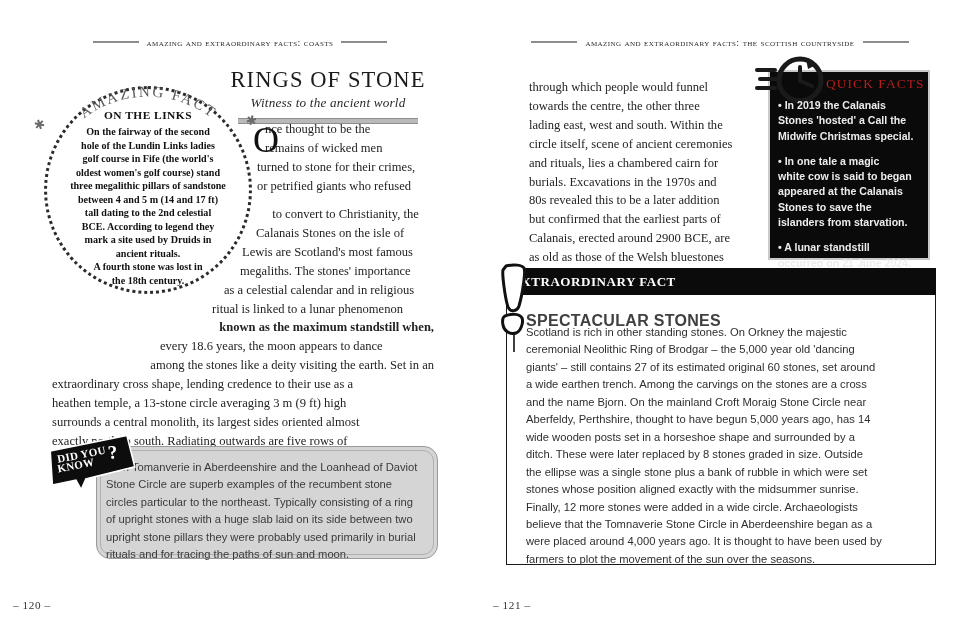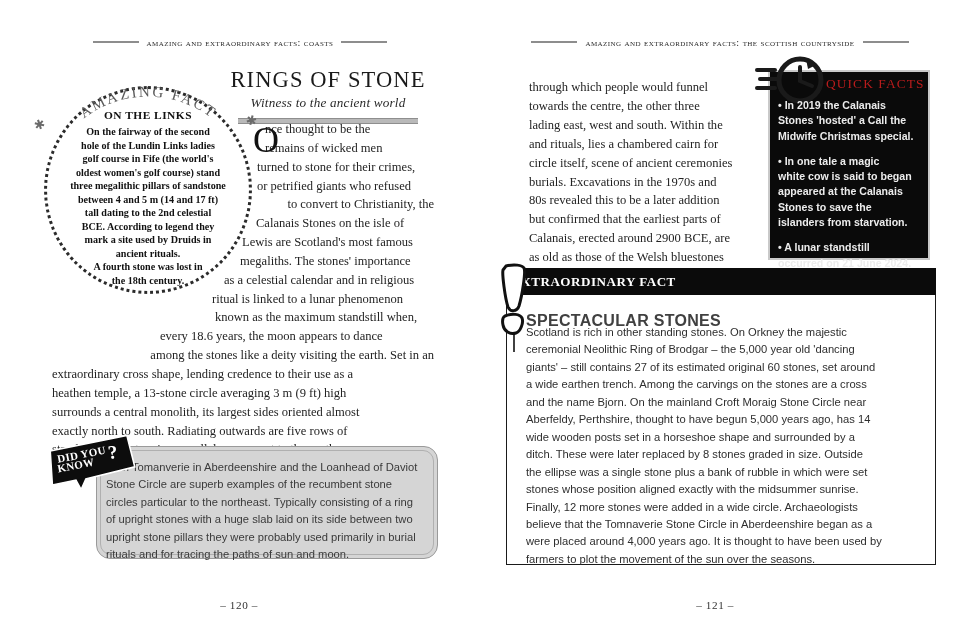--- a/index.html
+++ b/index.html
@@ -368,21 +368,21 @@
     width: 42px;
     height: 90px;
   }
 
   
   .folio {
     position: absolute;
     bottom: 24px;
     left: 0;
     right: 0;
-    text-align: right;
+    text-align: left;
     font-family: "Liberation Serif", serif;
     font-size: 11.2px;
     letter-spacing: 0.6px;
     color: #333;
     padding-left: 13px;
   }
   .folio-left  { padding-right: 222px; }
   .folio-right { padding-right: 226px; }
 </style>
 </head>
@@ -437,27 +437,27 @@
 
     <div class="body-left">
       <div class="dropcap-wrap" style="position:absolute;left:201px;top:6px;width:0;height:0;">
         <span class="dropcap">O</span>
       </div>
       <p style="text-align:right; padding-right:0;">
         <span class="bl-line" style="padding-left:213px;text-align:left;display:block;">nce thought to be the</span>
         <span class="bl-line" style="padding-left:213px;text-align:left;display:block;">remains of wicked men</span>
         <span class="bl-line" style="padding-left:205px;text-align:left;display:block;">turned to stone for their crimes,</span>
         <span class="bl-line" style="padding-left:205px;text-align:left;display:block;">or petrified giants who refused</span>
-        <span class="bl-line" style="padding-left:205px;text-align:right;display:block;">to convert to Christianity, the</span>
+        <span class="bl-line" style="padding-left:205px;text-align:center;display:block;margin-top:10px;">to convert to Christianity, the</span>
         <span class="bl-line" style="padding-left:204px;text-align:left;display:block;">Calanais Stones on the isle of</span>
         <span class="bl-line" style="padding-left:190px;text-align:left;display:block;">Lewis are Scotland's most famous</span>
         <span class="bl-line" style="padding-left:188px;text-align:left;display:block;">megaliths. The stones' importance</span>
         <span class="bl-line" style="padding-left:172px;text-align:left;display:block;">as a celestial calendar and in religious</span>
         <span class="bl-line" style="padding-left:160px;text-align:left;display:block;">ritual is linked to a lunar phenomenon</span>
-        <span class="bl-line" style="padding-left:146px;text-align:center;display:block;">known as the maximum standstill when,</span>
+        <span class="bl-line" style="padding-left:146px;text-align:right;display:block;font-weight:bold;">known as the maximum standstill when,</span>
         <span class="bl-line" style="padding-left:108px;text-align:left;display:block;">every 18.6 years, the moon appears to dance</span>
         <span class="bl-line" style="padding-left:0;text-align:right;display:block;">among the stones like a deity visiting the earth. Set in an</span>
         <span class="bl-line" style="padding-left:0;text-align:left;display:block;">extraordinary cross shape, lending credence to their use as a</span>
         <span class="bl-line" style="padding-left:0;text-align:left;display:block;">heathen temple, a 13-stone circle averaging 3 m (9 ft) high</span>
         <span class="bl-line" style="padding-left:0;text-align:left;display:block;">surrounds a central monolith, its largest sides oriented almost</span>
         <span class="bl-line" style="padding-left:0;text-align:left;display:block;">exactly north to south. Radiating outwards are five rows of</span>
         <span class="bl-line" style="padding-left:0;text-align:left;display:block;">standing stones, two in a parallel avenue out to the north,</span>
       </p>
     </div>
 
@@ -490,22 +490,22 @@
       <span class="rule"></span>
       <span class="rhtext">Amazing and Extraordinary Facts: The Scottish Countryside</span>
       <span class="rule"></span>
     </div>
 
     <div class="body-right">
       <p>
         <span class="br-line">through which people would funnel</span>
         <span class="br-line">towards the centre, the other three</span>
         <span class="br-line">lading east, west and south. Within the</span>
+        <span class="br-line">circle itself, scene of ancient ceremonies</span>
         <span class="br-line">and rituals, lies a chambered cairn for</span>
-        <span class="br-line">circle itself, scene of ancient ceremonies</span>
         <span class="br-line">burials. Excavations in the 1970s and</span>
         <span class="br-line">80s revealed this to be a later addition</span>
         <span class="br-line">but confirmed that the earliest parts of</span>
         <span class="br-line">Calanais, erected around 2900 BCE, are</span>
         <span class="br-line">as old as those of the Welsh bluestones</span>
         <span class="br-line">used to create Stonehenge. The oldest</span>
       </p>
     </div>
 
     <div class="qf-wrap">

